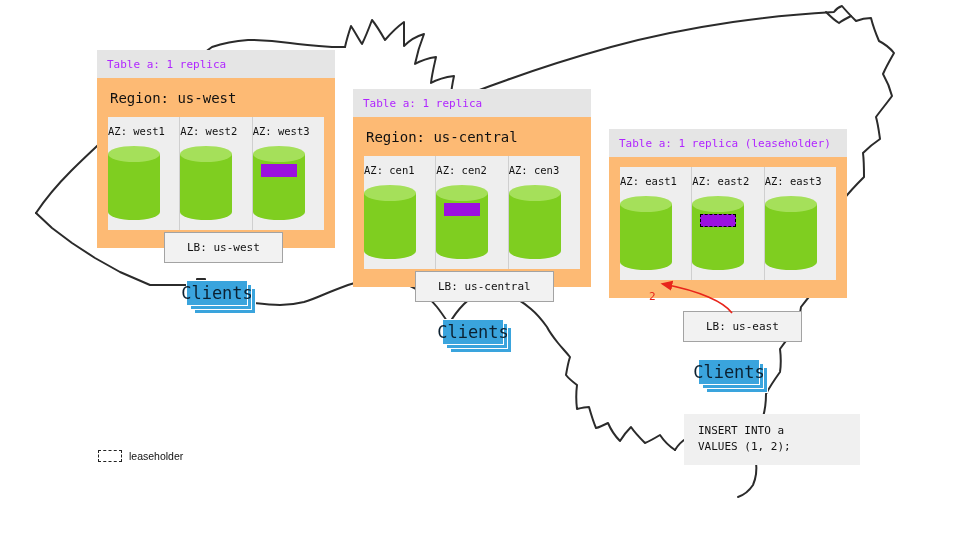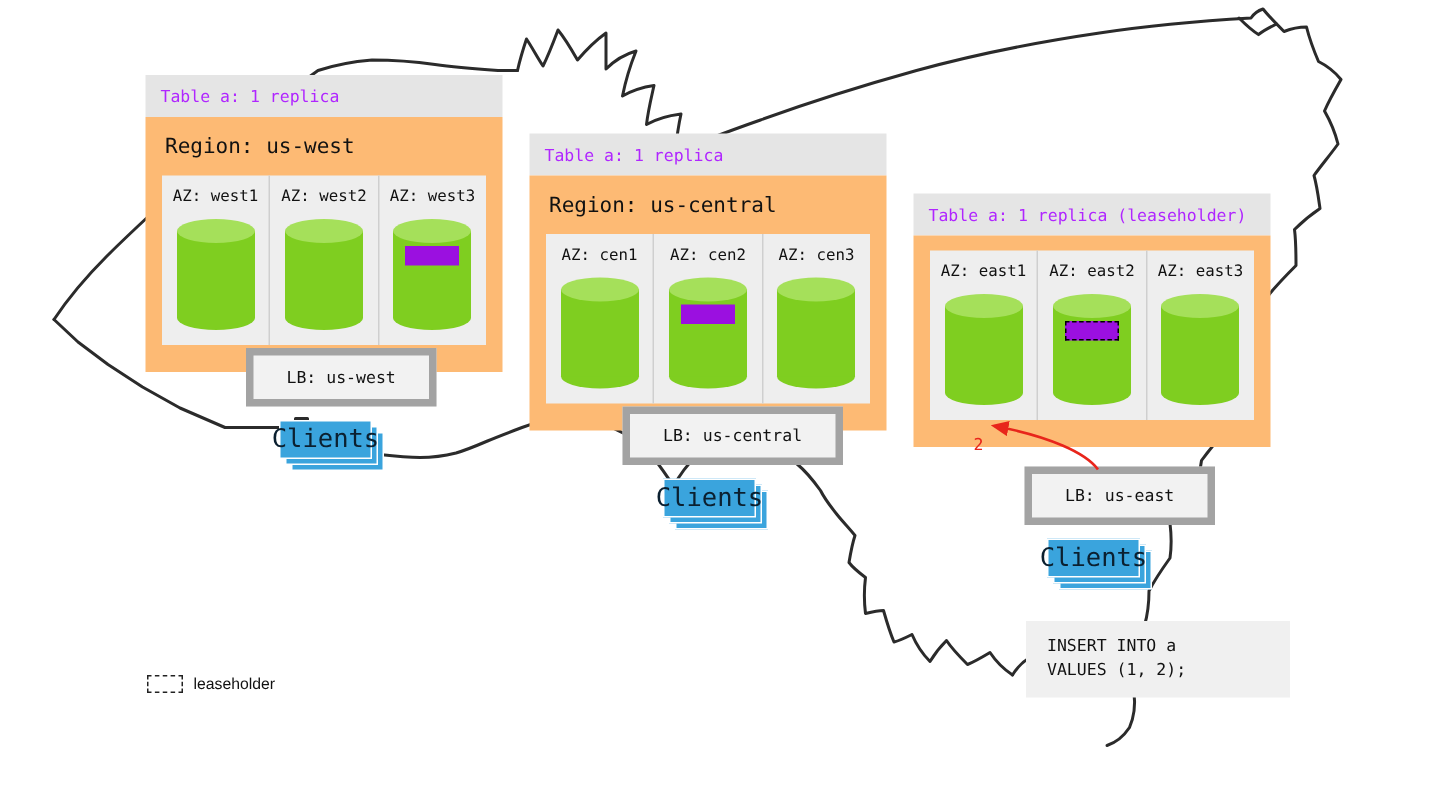--- a/index.html
+++ b/index.html
@@ -25,21 +25,21 @@
     padding:10px 11px 18px 11px;
   }
   .region-label{
     font-size:14px;color:#111;margin:2px 0 11px 2px;white-space:nowrap;
   }
   .az-row{display:flex;background:#eeeeee;}
   .az-cell{
     flex:1 1 0;
     border-right:1px solid #cfcfcf;
     padding:8px 0 10px 0;
-    display:flex;flex-direction:column;align-items:center;
+    display:flex;flex-direction:column;
   }
   .az-cell:last-child{border-right:none;}
   .az-label{font-size:10.5px;color:#111;margin-bottom:9px;white-space:nowrap;}
 
   
   .cylinder{position:relative;width:52px;height:74px;}
   .cyl-body{
     position:absolute;left:0;top:8px;width:52px;height:58px;
     background:#7ed321;background:#7fce20;
   }
@@ -54,21 +54,21 @@
   .replica-badge{
     position:absolute;left:8px;top:18px;width:36px;height:13px;
     background:#9b10e0;z-index:4;
   }
   .replica-badge.leaseholder{border:1.5px dashed #000000;box-sizing:border-box;}
 
   
   .lb-box{
     position:absolute;
     background:#f2f2f2;
-    border:5px solid #a3a3a3;
+    border:1px solid #a3a3a3;
     font-size:11px;color:#111;
     padding:8px 22px;
     white-space:nowrap;
     text-align:center;
   }
 
   
   .clients-stack{position:absolute;width:62px;height:26px;}
   .clients-stack .card{
     position:absolute;background:#3aa4dd;border:1px solid #ffffff;box-sizing:border-box;

